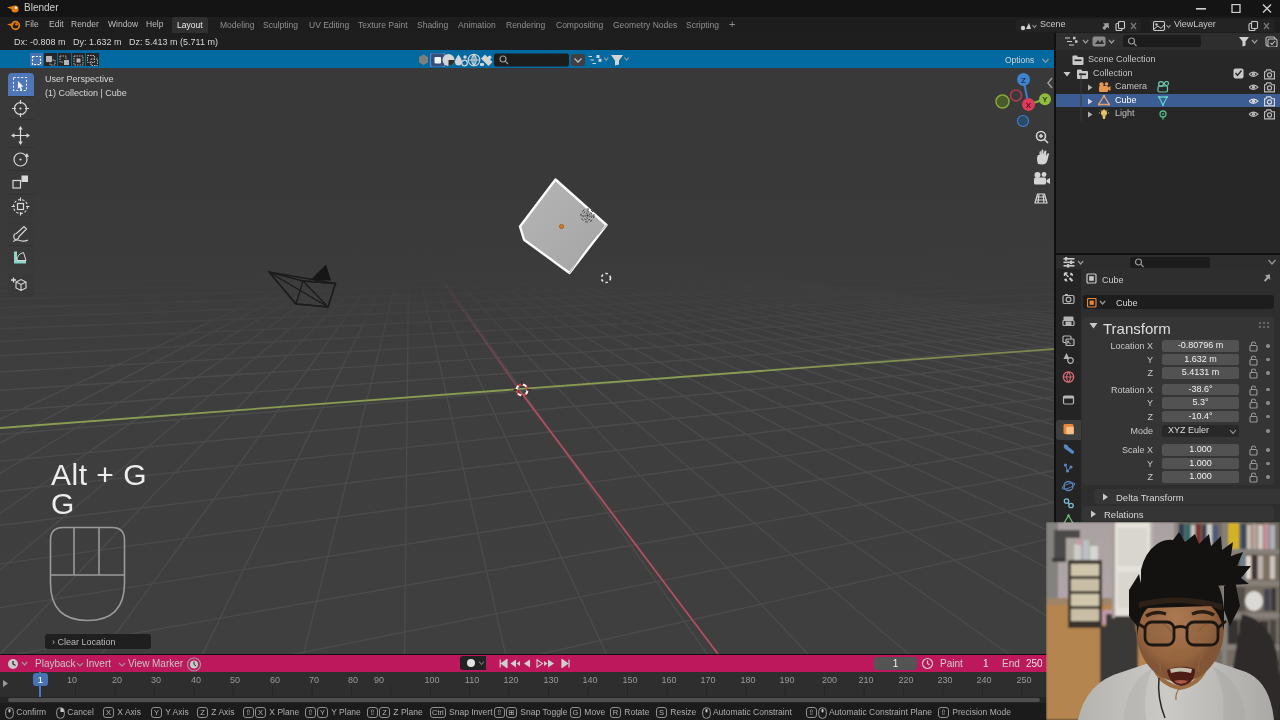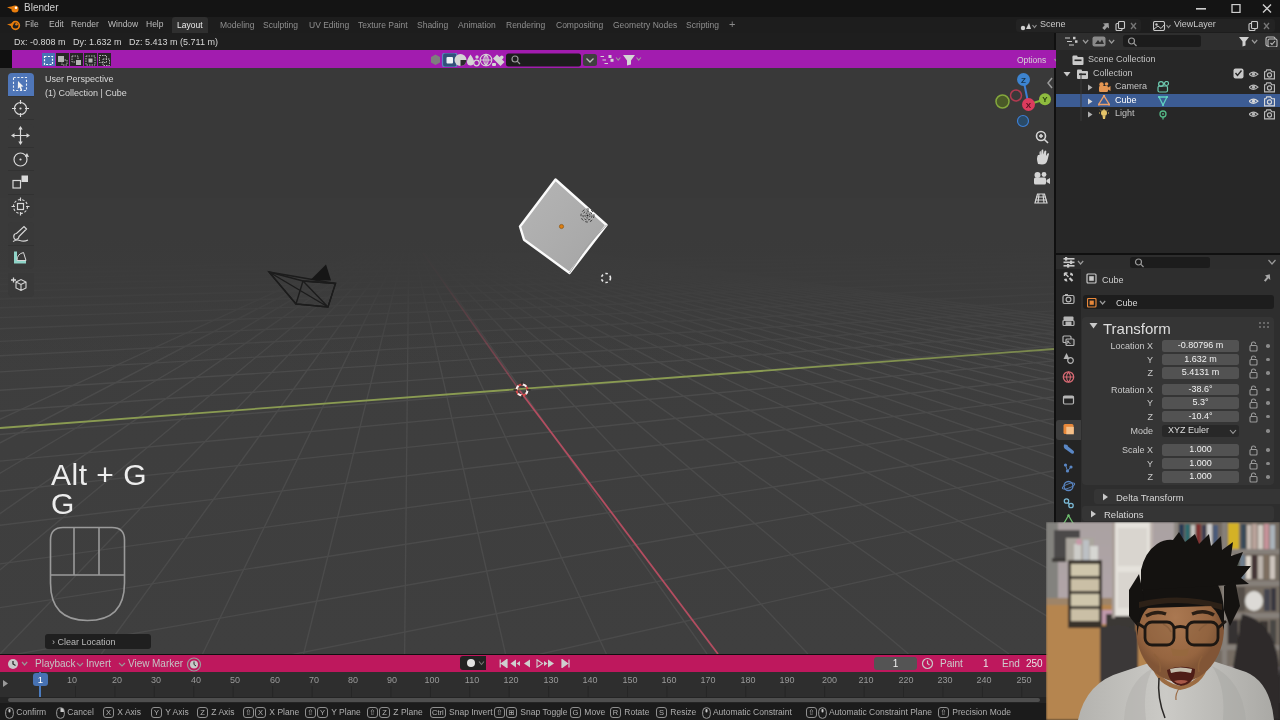--- a/index.html
+++ b/index.html
@@ -6,21 +6,21 @@
 .abs { position:absolute; }
 #titlebar { position:absolute; left:0; top:0; width:1280px; height:17px; background:#141414; }
 #titlebar .tbtxt { position:absolute; left:24px; top:2px; font-size:10px; color:#cfcfcf; }
 #menubar { position:absolute; left:0; top:17px; width:1280px; height:16px; background:#1d1d1d; font-size:8.5px; color:#bdbdbd; }
 #menubar .m { position:absolute; top:2px; }
 #menubar .tab { position:absolute; top:0; height:16px; line-height:17px; color:#8f8f8f; font-size:8.5px; }
 #menubar .tab.active { background:#2f2f2f; color:#eeeeee; border-radius:3px 3px 0 0; padding:0 5px; }
 .swidget { position:absolute; top:1.5px; height:13px; background:#232323; border-radius:3px; font-size:9px; color:#c9c9c9; }
 #hdr1 { position:absolute; left:0; top:33px; width:1054px; height:17px; background:#1e1e1e; }
 #hdr1 span { position:absolute; left:14px; top:3.5px; font-size:9px; color:#d6d6d6; }
-#hdr2 { position:absolute; left:0; top:50px; width:1054px; height:18px; background:#a21caf;margin-left:12px; }
+#hdr2 { position:absolute; left:0; top:50px; width:1054px; height:18px; background:#0369a1; }
 .selbtn { position:absolute; top:2.5px; width:13px; height:13px; background:#262626; }
 .selbtn.on { background:#4772b3; }
 #viewport { position:absolute; left:0; top:68px; width:1054px; height:586px; background:linear-gradient(#383838, #3d3d3d 28%, #3f3f3f); overflow:hidden; }
 #toolbar { position:absolute; left:8px; top:5px; width:26px; }
 .tbtn { width:26px; height:23.5px; background:#393939; border-bottom:1px solid #323232; position:relative; color:#d8d8d8; }
 .tbtn.first { border-radius:4px 4px 0 0; }
 .tbtn.last { border-radius:0 0 4px 4px; border-bottom:none; }
 .tbtn.active { background:#4f76b8; }
 .tgap { height:4px; }
 #vptext { position:absolute; left:45px; top:5px; font-size:9px; color:#d9d9d9; line-height:13.5px; }
@@ -728,21 +728,21 @@
           <path d="M75.5,14 L75.5,25 M114.9,14 L114.9,25 M154.3,14 L154.3,25 M193.8,14 L193.8,25 M233.2,14 L233.2,25 M272.6,14 L272.6,25 M312.1,14 L312.1,25 M351.5,14 L351.5,25 M390.9,14 L390.9,25 M430.4,14 L430.4,25 M469.8,14 L469.8,25 M509.2,14 L509.2,25 M548.6,14 L548.6,25 M588.1,14 L588.1,25 M627.5,14 L627.5,25 M666.9,14 L666.9,25 M706.4,14 L706.4,25 M745.8,14 L745.8,25 M785.2,14 L785.2,25 M824.7,14 L824.7,25 M864.1,14 L864.1,25 M903.5,14 L903.5,25 M942.9,14 L942.9,25 M982.4,14 L982.4,25 M1021.8,14 L1021.8,25 " stroke="#262626" stroke-width="1"></path>
         </svg>
     <span class="fn" style="left:67px;width:20px;text-align:left;position:absolute;display:inline-block">10</span>
         <span class="fn" style="left:107px;width:20px;text-align:center;position:absolute;display:inline-block">20</span>
         <span class="fn" style="left:146px;width:20px;text-align:center;position:absolute;display:inline-block">30</span>
         <span class="fn" style="left:186px;width:20px;text-align:center;position:absolute;display:inline-block">40</span>
         <span class="fn" style="left:225px;width:20px;text-align:center;position:absolute;display:inline-block">50</span>
         <span class="fn" style="left:265px;width:20px;text-align:center;position:absolute;display:inline-block">60</span>
         <span class="fn" style="left:304px;width:20px;text-align:center;position:absolute;display:inline-block">70</span>
         <span class="fn" style="left:343px;width:20px;text-align:center;position:absolute;display:inline-block">80</span>
-        <span class="fn" style="left:382px;width:20px;text-align:center;position:absolute;display:inline-block">90</span>
+        <span class="fn" style="left:369px;width:20px;text-align:center;position:absolute;display:inline-block">90</span>
         <span class="fn" style="left:422px;width:20px;text-align:center;position:absolute;display:inline-block">100</span>
         <span class="fn" style="left:462px;width:20px;text-align:center;position:absolute;display:inline-block">110</span>
         <span class="fn" style="left:501px;width:20px;text-align:center;position:absolute;display:inline-block">120</span>
         <span class="fn" style="left:541px;width:20px;text-align:center;position:absolute;display:inline-block">130</span>
         <span class="fn" style="left:580px;width:20px;text-align:center;position:absolute;display:inline-block">140</span>
         <span class="fn" style="left:620px;width:20px;text-align:center;position:absolute;display:inline-block">150</span>
         <span class="fn" style="left:659px;width:20px;text-align:center;position:absolute;display:inline-block">160</span>
         <span class="fn" style="left:698px;width:20px;text-align:center;position:absolute;display:inline-block">170</span>
         <span class="fn" style="left:738px;width:20px;text-align:center;position:absolute;display:inline-block">180</span>
         <span class="fn" style="left:777px;width:20px;text-align:center;position:absolute;display:inline-block">190</span>

